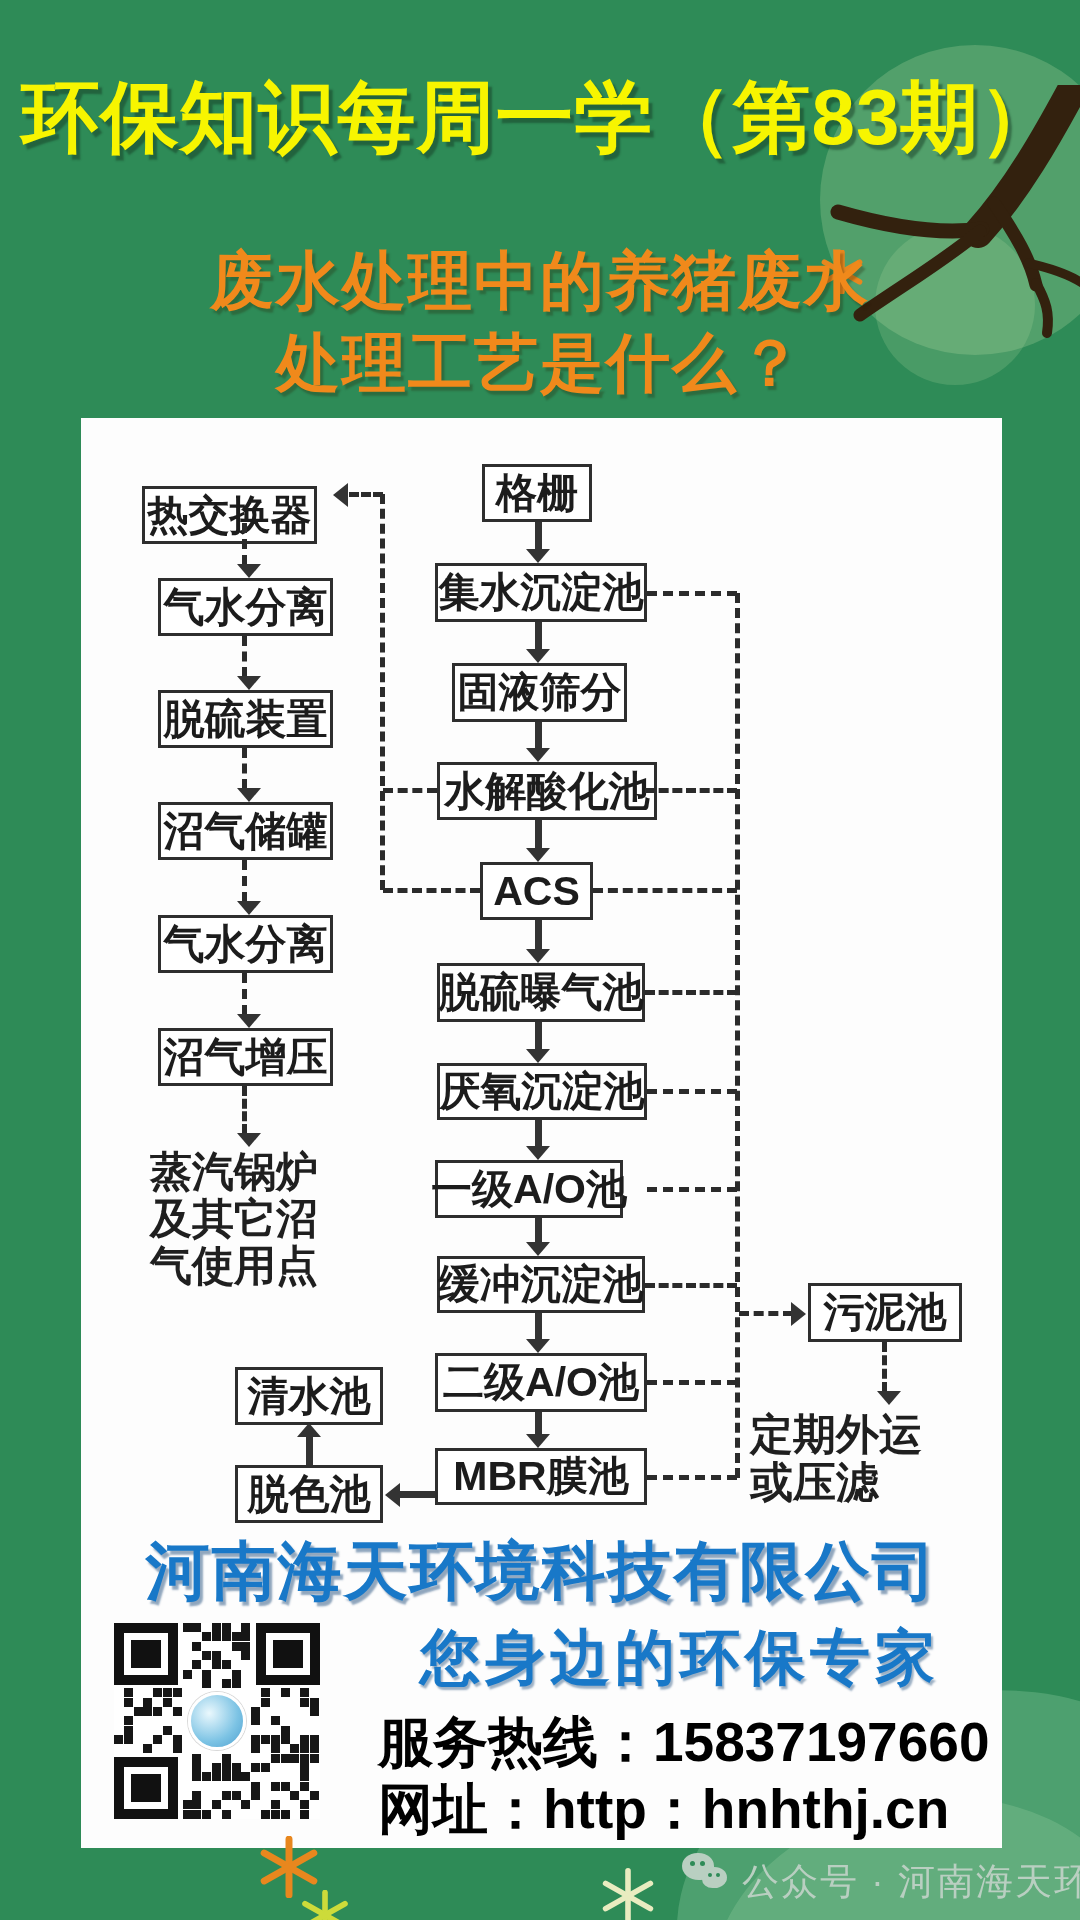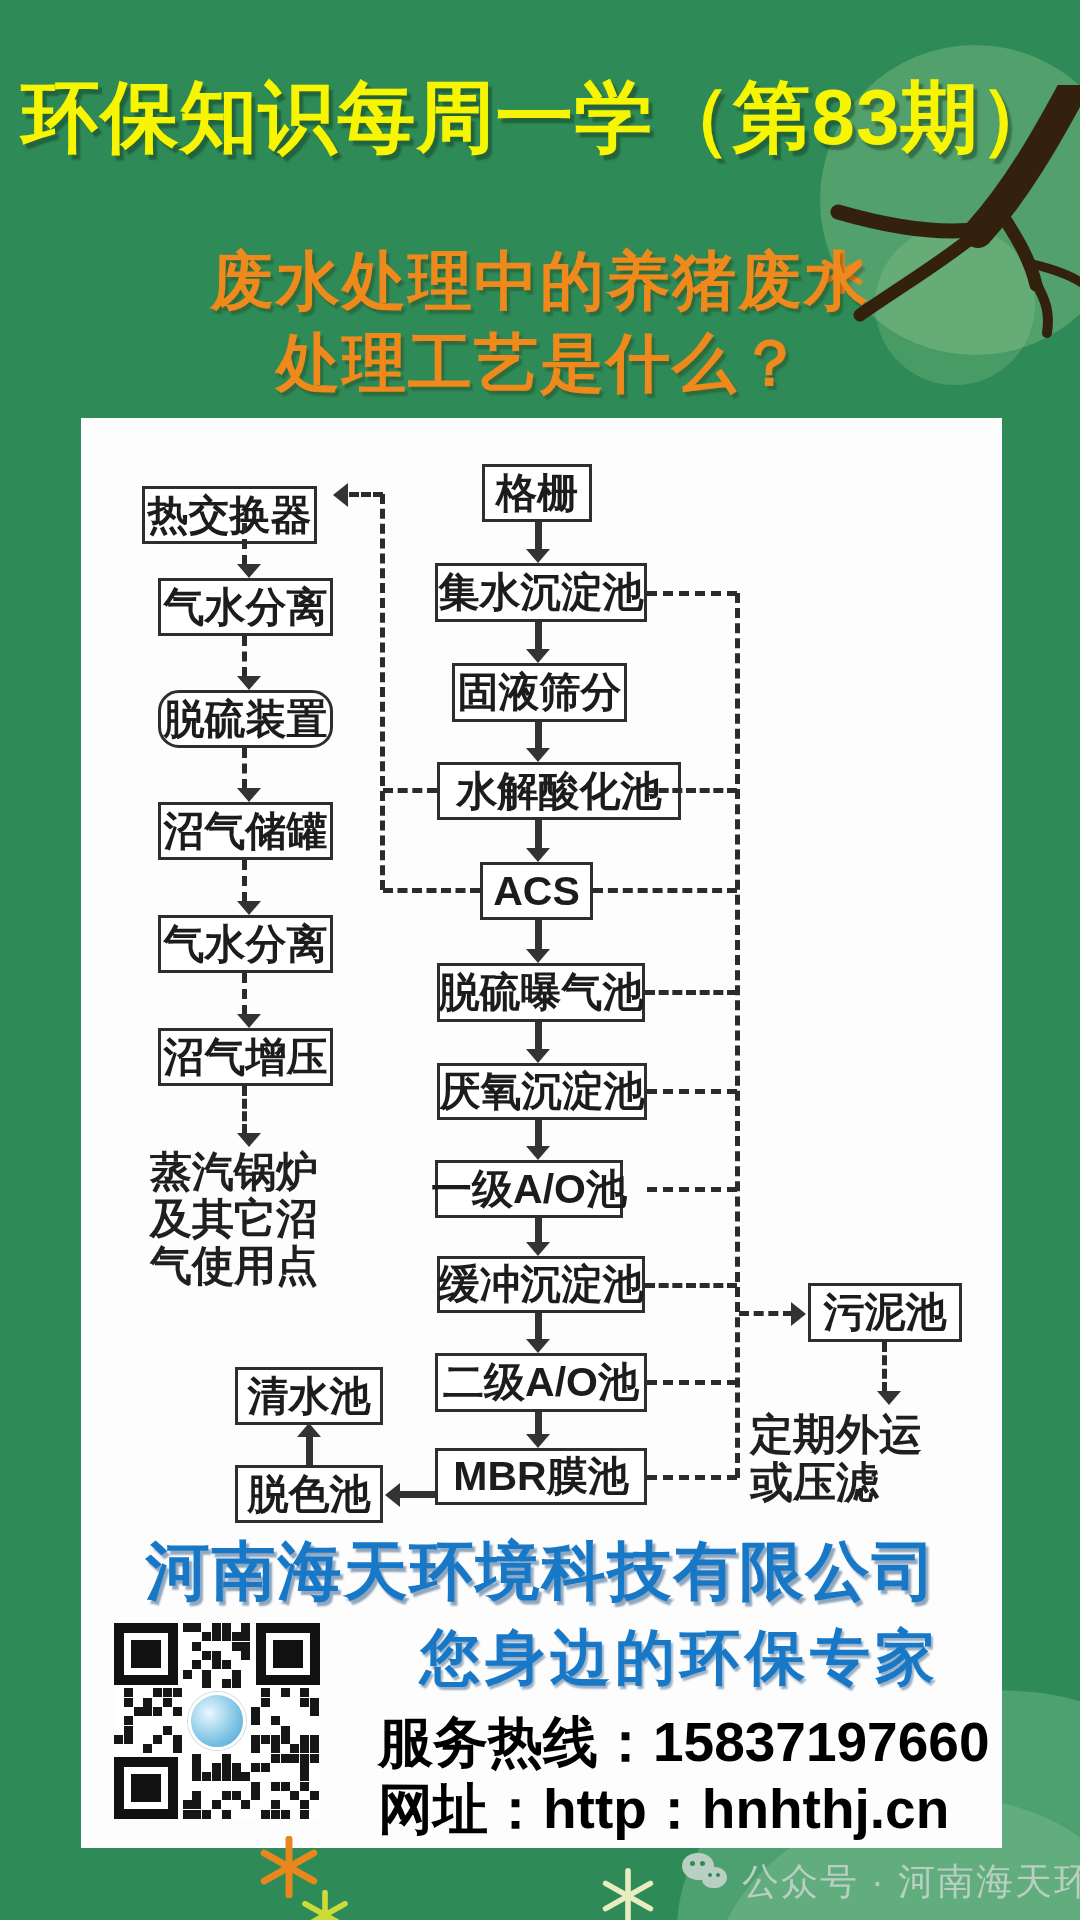--- a/index.html
+++ b/index.html
@@ -107,42 +107,42 @@
   </svg>
 
   <div class="main-title">环保知识每周一学（第83期）</div>
   <div class="q-line" style="top:238px;">废水处理中的养猪废水</div>
   <div class="q-line" style="top:320px;">处理工艺是什么？</div>
 
   <div class="panel"></div>
 
   <div class="fnode" style="left:142px;top:465px;width:175px;height:58px;margin-top:21px;">热交换器</div>
   <div class="fnode" style="left:158px;top:578px;width:175px;height:58px;">气水分离</div>
-  <div class="fnode" style="left:158px;top:690px;width:175px;height:58px;border-radius:21px;">脱硫装置</div>
+  <div class="fnode" style="left:158px;top:690px;width:175px;height:58px;">脱硫装置</div>
   <div class="fnode" style="left:158px;top:802px;width:175px;height:58px;">沼气储罐</div>
   <div class="fnode" style="left:158px;top:915px;width:175px;height:58px;">气水分离</div>
   <div class="fnode" style="left:158px;top:1028px;width:175px;height:58px;">沼气增压</div>
 
   <div class="ftext" style="left:150px;top:1148px;width:195px;">
     <div>蒸汽锅炉</div>
     <div>及其它沼</div>
     <div>气使用点</div>
   </div>
 
   <div class="dav" style="left:242px;top:523px;height:42px;"></div>
   <div class="dav" style="left:242px;top:636px;height:41px;"></div>
   <div class="dav" style="left:242px;top:748px;height:41px;"></div>
   <div class="dav" style="left:242px;top:860px;height:42px;"></div>
   <div class="dav" style="left:242px;top:973px;height:42px;"></div>
   <div class="dav" style="left:242px;top:1086px;height:48px;"></div>
 
   <div class="fnode" style="left:482px;top:464px;width:110px;height:58px;">格栅</div>
   <div class="fnode" style="left:452px;top:663px;width:175px;height:59px;">固液筛分</div>
   <div class="fnode" style="left:435px;top:563px;width:212px;height:59px;">集水沉淀池</div>
-  <div class="fnode" style="left:437px;top:762px;width:244px;height:58px;">水解酸化池</div>
+  <div class="fnode" style="left:437px;top:762px;width:220px;height:58px;">水解酸化池</div>
   <div class="fnode" style="left:480px;top:862px;width:113px;height:58px;">ACS</div>
   <div class="fnode" style="left:437px;top:963px;width:208px;height:59px;">脱硫曝气池</div>
   <div class="fnode" style="left:437px;top:1063px;width:210px;height:57px;">厌氧沉淀池</div>
   <div class="fnode" style="left:435px;top:1160px;width:188px;height:58px;">一级A/O池</div>
   <div class="fnode" style="left:437px;top:1256px;width:208px;height:57px;">缓冲沉淀池</div>
   <div class="fnode" style="left:435px;top:1353px;width:212px;height:59px;">二级A/O池</div>
   <div class="fnode" style="left:435px;top:1448px;width:212px;height:57px;">MBR膜池</div>
 
   <div class="sav" style="left:535px;top:522px;height:27px;"></div>
   <div class="sav" style="left:535px;top:622px;height:27px;"></div>

